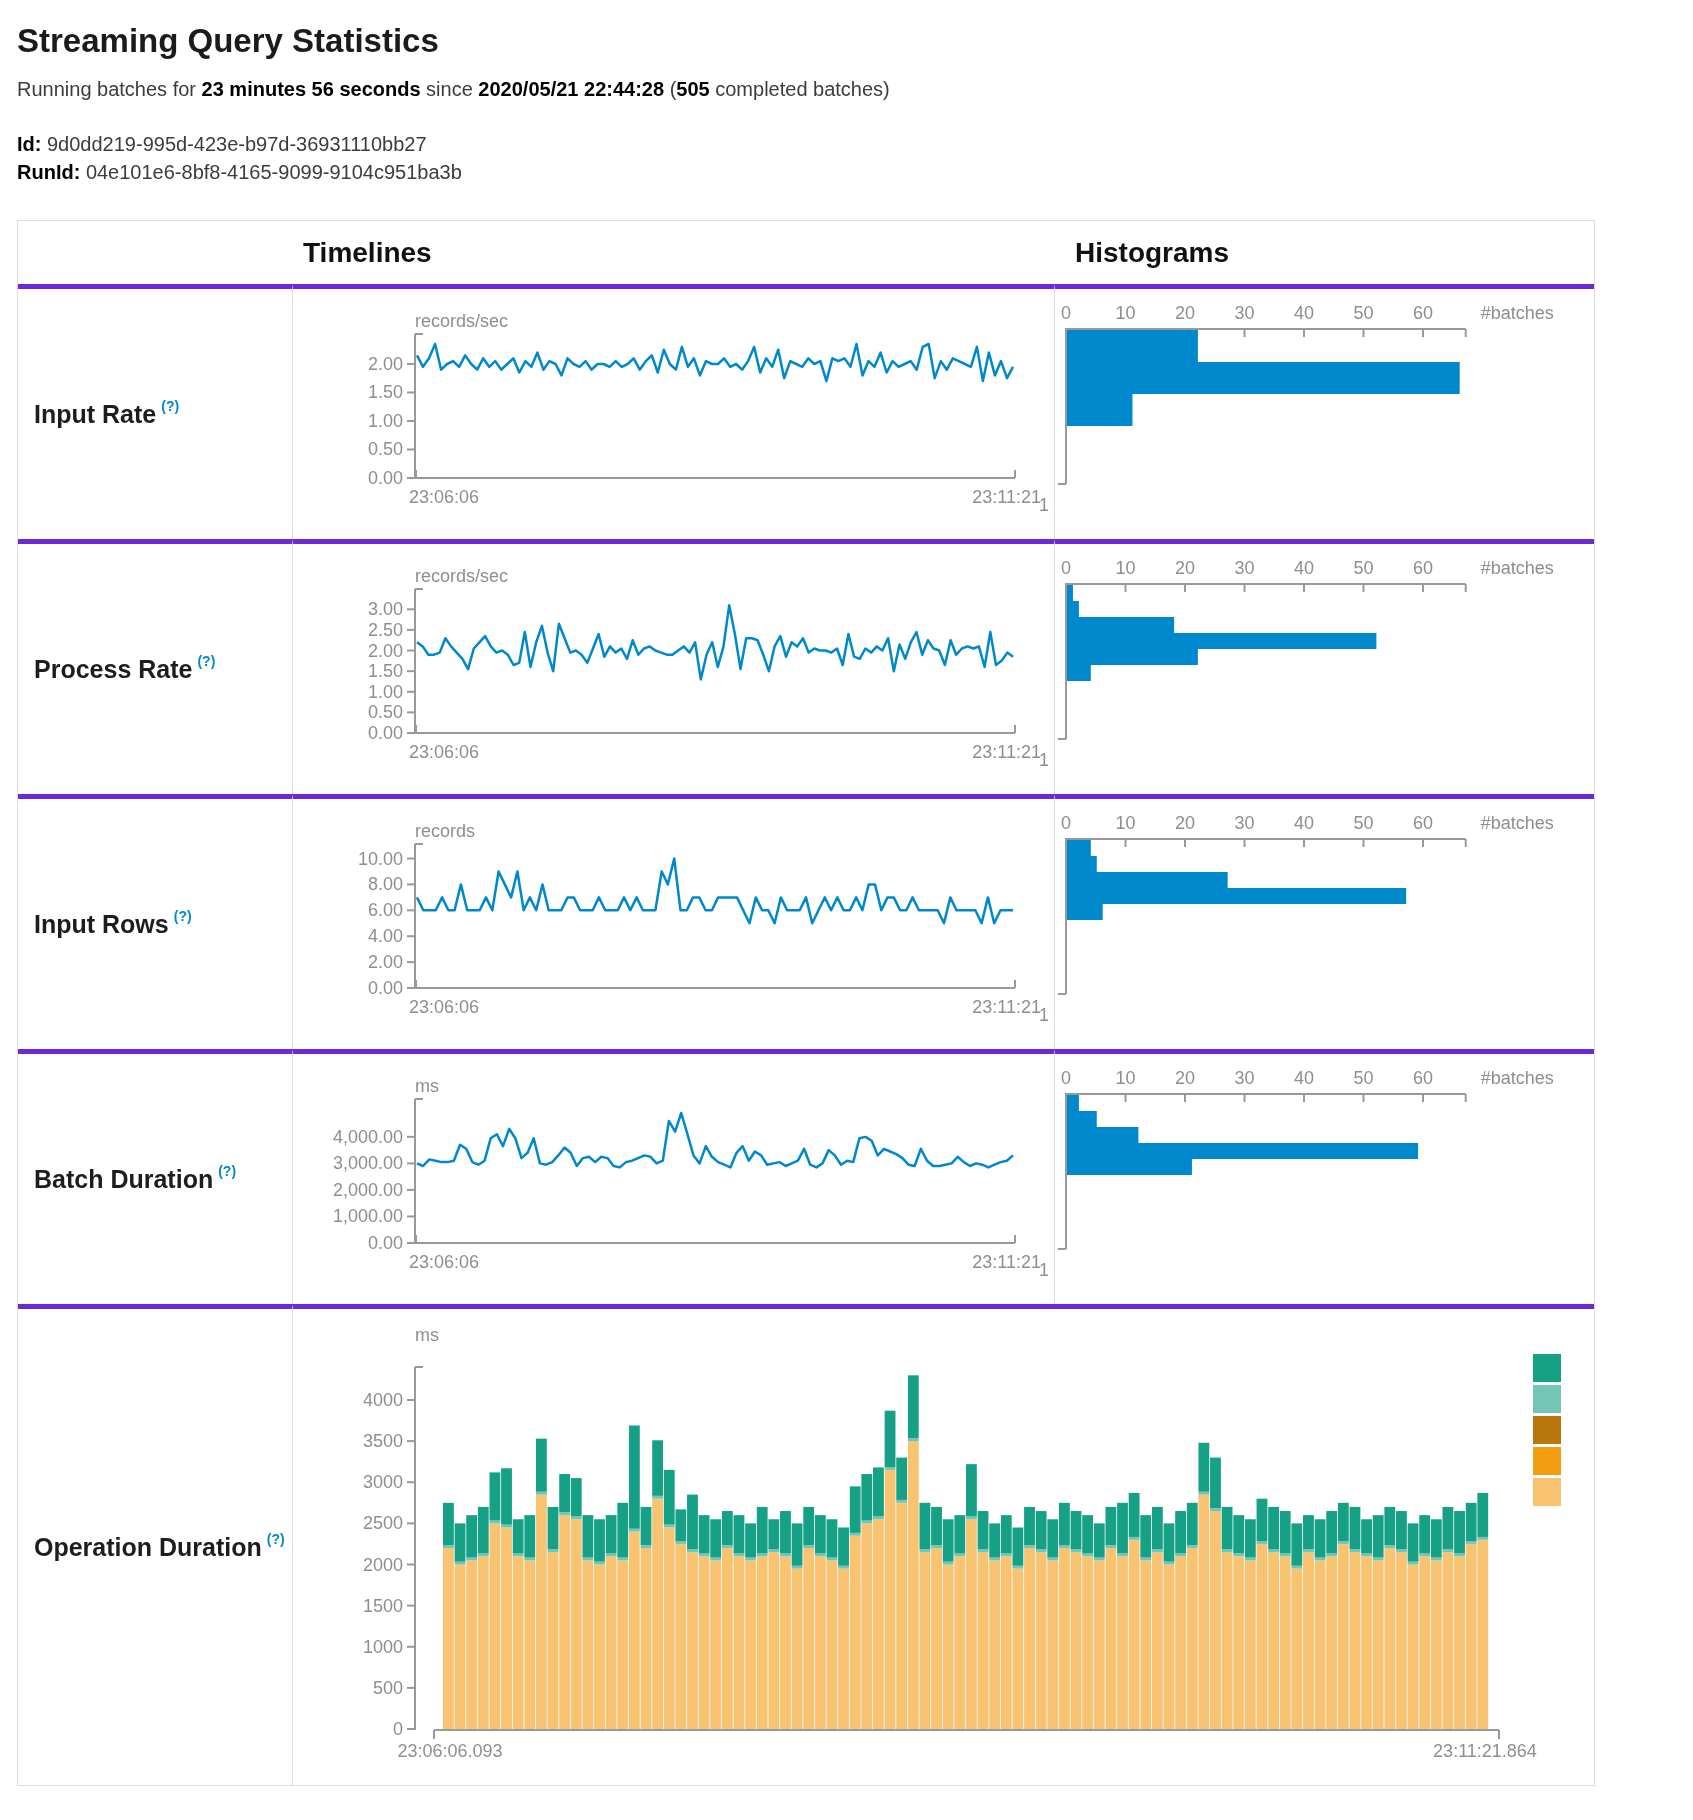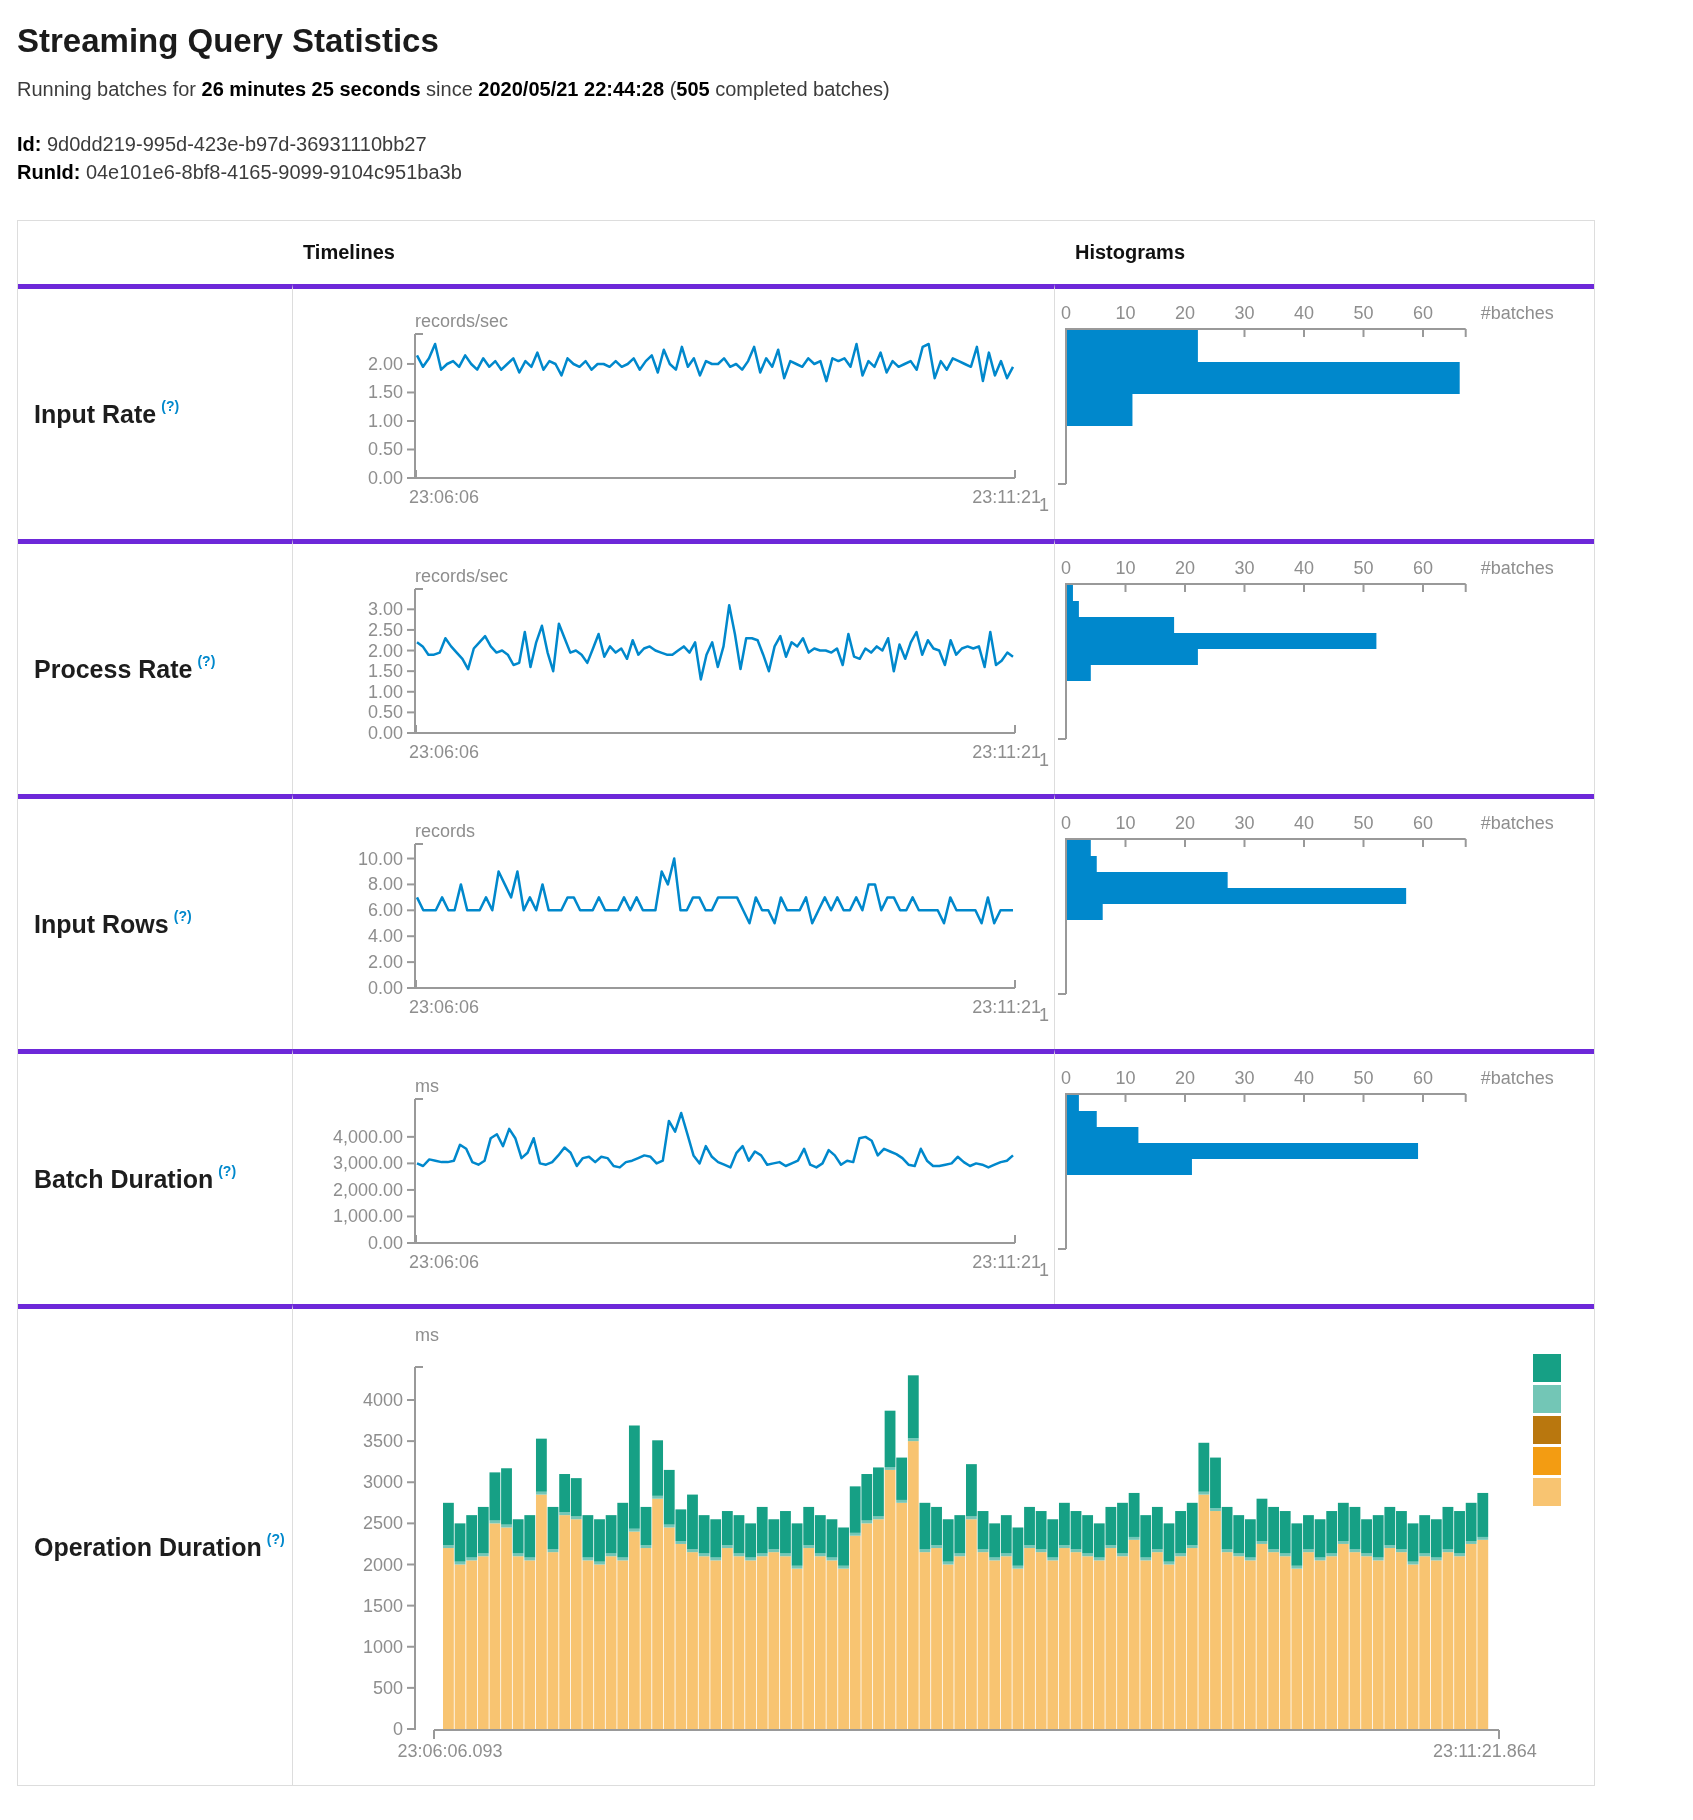--- a/index.html
+++ b/index.html
@@ -7,21 +7,21 @@
   body{width:1693px;height:1820px;overflow:hidden;}
   .content{padding:14px 0 0 17px;}
   h1{font-size:33px;font-weight:bold;color:#1b1b1b;margin:8px 0 18px 0;}
   .subtitle{font-size:20px;color:#3c3c3c;margin:0 0 10px 0;}
   .subtitle b{color:#000;}
   .meta{margin-top:30px;font-size:20px;color:#3c3c3c;line-height:1.38;}
   .meta b{color:#000;}
   .stats-table{display:grid;grid-template-columns:275px 762px 539px;
     border:1px solid #ddd;width:1576px;margin-top:34px;background:#fff;}
   .hcell{height:63px;display:flex;align-items:center;font-weight:bold;
-    font-size:20px;color:#111;}
+    font-size:28px;color:#111;}
   .hcell.timelines{padding-left:10px;}
   .hcell.histograms{padding-left:20px;}
   .row-cell{border-top:5px solid #6d28d9;}
   .label-cell{display:flex;align-items:center;padding-left:16px;
     border-right:1px solid #ddd;}
   .metric-label{font-weight:bold;font-size:25px;color:#1d1d1d;}
   .help-sup{color:#0088cc;font-size:14px;position:relative;top:-8px;
     margin-left:5px;font-weight:bold;cursor:help;}
   .tl-cell{border-right:1px solid #ddd;height:250px;}
   .hist-cell{height:250px;}
@@ -29,21 +29,21 @@
   .op-label{height:476px;}
   svg{overflow:visible;display:block;}
   .ctext{fill:#8e8e8e;font-size:18px;font-family:"Liberation Sans",sans-serif;}
 </style>
 </head>
 <body>
 
 <div class="content">
   <h1>Streaming Query Statistics</h1>
 
-  <p class="subtitle"><span>Running batches for </span><b>26 minutes 25 seconds</b><span> since </span><b>2020/05/21 22:44:28</b><span> (</span><b>505</b><span> completed batches)</span></p>
+  <p class="subtitle"><span>Running batches for </span><b>23 minutes 56 seconds</b><span> since </span><b>2020/05/21 22:44:28</b><span> (</span><b>505</b><span> completed batches)</span></p>
 
   <div class="meta">
     <div><b>Id:</b> <span>9d0dd219-995d-423e-b97d-36931110bb27</span></div>
     <div><b>RunId:</b> <span>04e101e6-8bf8-4165-9099-9104c951ba3b</span></div>
   </div>
 
   <div class="stats-table">
 
     <div class="hcell"></div>
     <div class="hcell timelines">Timelines</div>

